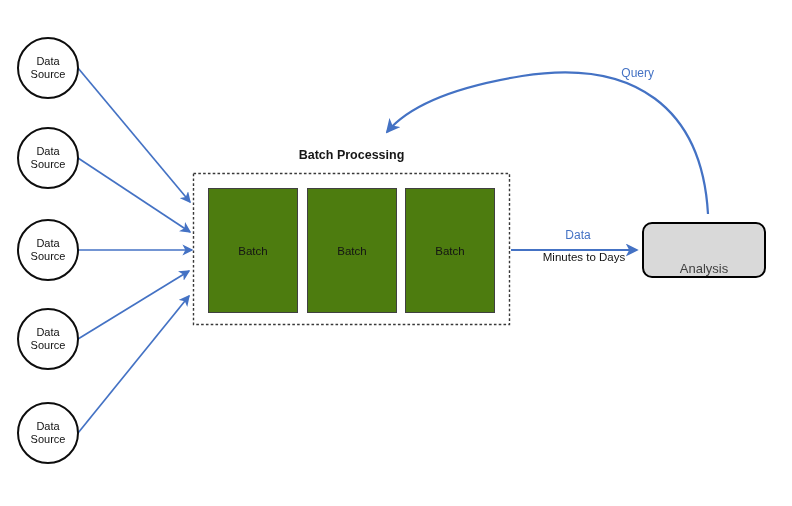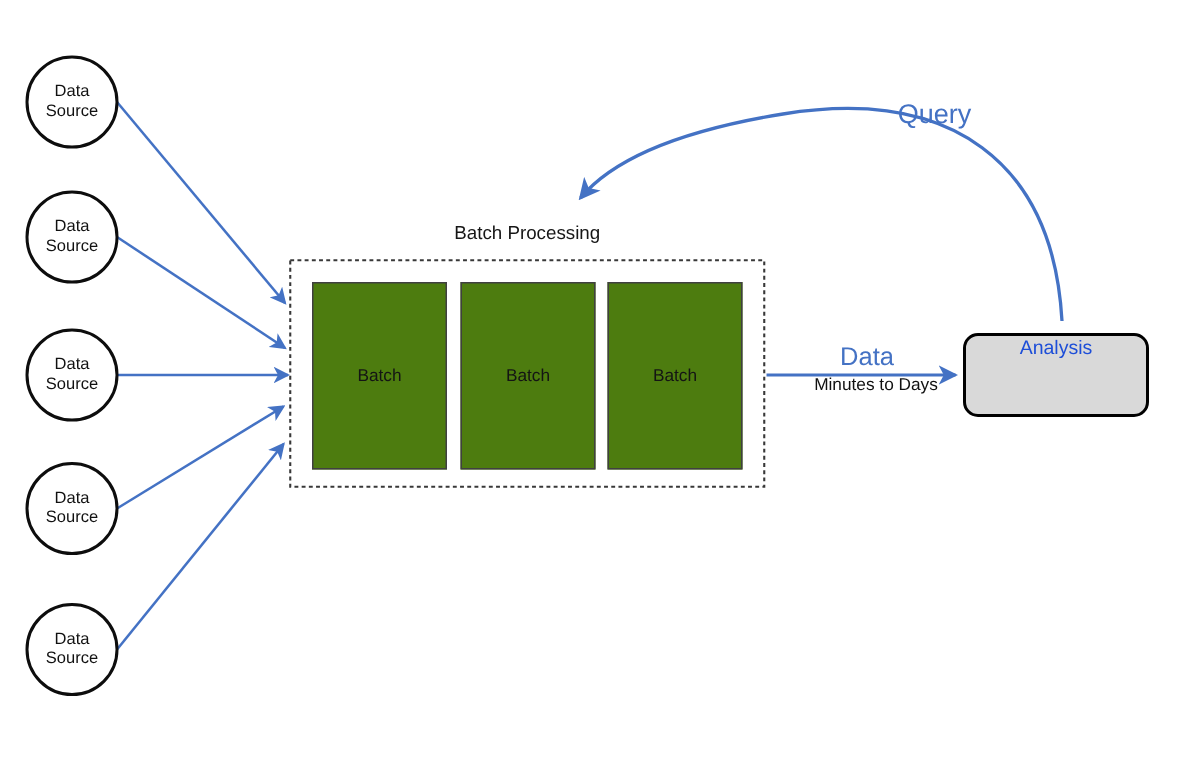--- a/index.html
+++ b/index.html
@@ -33,20 +33,21 @@
     line-height: 13.5px;
   }
   .source-circle .circle-label { display: block; width: 46px; }
   .bp-title {
     position: absolute;
     left: 193px; top: 148px;
     width: 317px;
     text-align: center;
     font-size: 12.5px;
     color: #161616;
+    font-weight: bold;
   }
   .batch-rect {
     position: absolute;
     top: 188px;
     width: 90px; height: 125px;
     box-sizing: border-box;
     background: #4d7c0f;
     border: 1.5px solid #404040;
     display: flex;
     align-items: center;
@@ -59,48 +60,48 @@
   .batch-3 { left: 405px; }
   .analysis-box {
     position: absolute;
     left: 642px; top: 222px;
     width: 124px; height: 56px;
     box-sizing: border-box;
     background: #d9d9d9;
     border: 2.5px solid #000000;
     border-radius: 10px;
     display: flex;
-    align-items: flex-start;
+    align-items: flex-end;
     justify-content: center;
     font-size: 13px;
-    color: #1d4ed8;
+    color: #404040;
   }
   .data-label {
     position: absolute;
     left: 538px; top: 228px;
     width: 80px;
     text-align: center;
-    font-size: 17px;
+    font-size: 12px;
     color: #4472C4;
   }
   .delay-label {
     position: absolute;
     left: 514px; top: 251px;
     width: 140px;
     text-align: center;
     font-size: 11.5px;
     line-height: 13.5px;
     color: #111111;
   }
   .query-label {
     position: absolute;
     left: 592px; top: 66px;
     width: 62px;
-    text-align: center;
-    font-size: 18px;
+    text-align: right;
+    font-size: 12px;
     color: #4472C4;
   }
 </style>
 </head>
 <body>
 
 <div class="canvas">
 
   <svg class="arrow-layer" viewBox="0 0 792 506" xmlns="http://www.w3.org/2000/svg">
     <defs>

